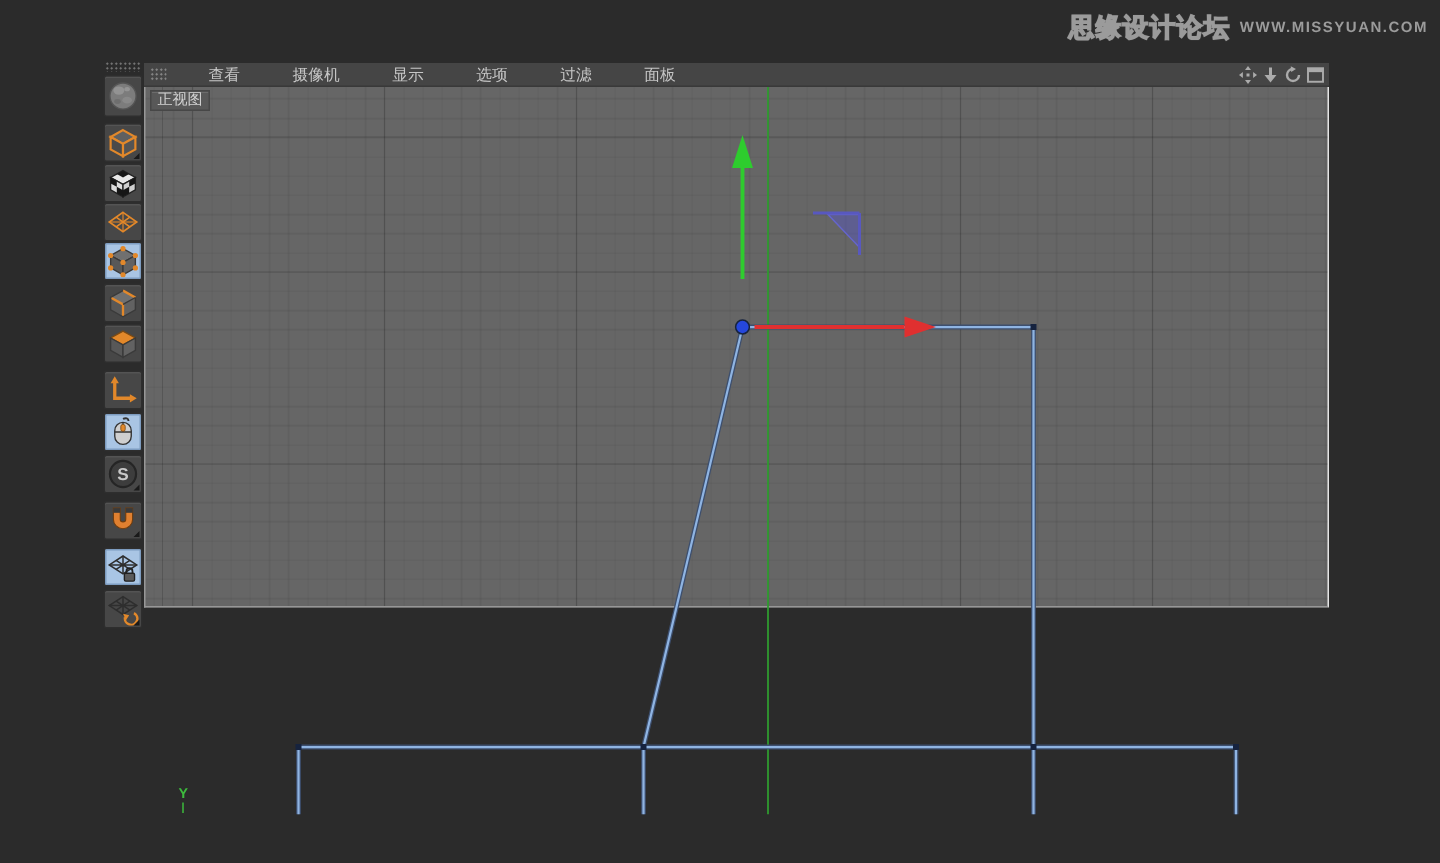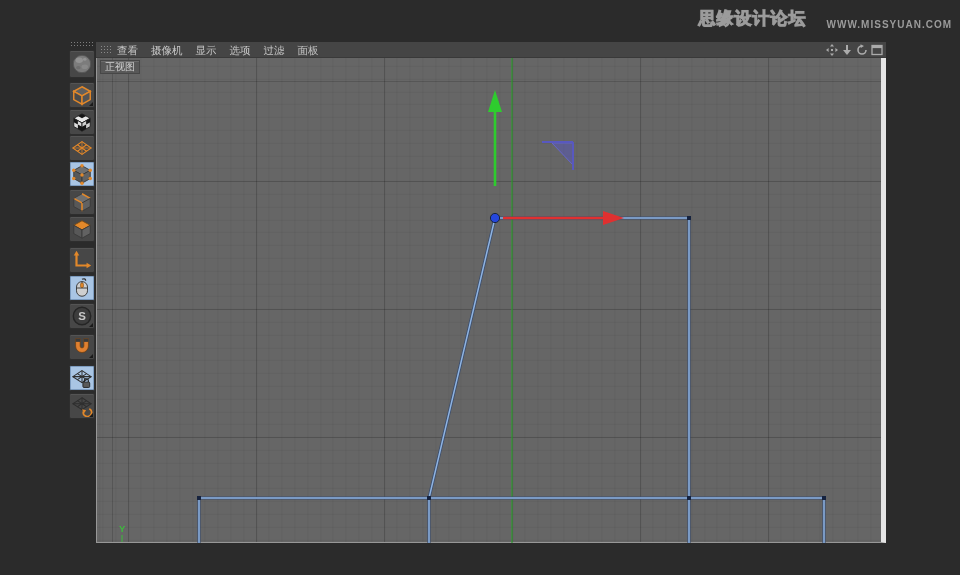--- a/index.html
+++ b/index.html
@@ -6,21 +6,21 @@
   html,body { width:960px; height:575px; overflow:hidden; }
   body {
     background:#2b2b2b;
     font-family:"Liberation Sans", sans-serif;
     position:relative;
   }
 
   
   .watermark {
     position:absolute; top:7px; right:8px;
-    display:flex; align-items:flex-end; gap:20px;
+    display:flex; align-items:center; gap:6px;
     user-select:none;
   }
   .wm-cn {
     font-size:17px; font-weight:bold; letter-spacing:1px;
     color:#2b2b2b;
     -webkit-text-stroke:1px #9b9b9b;
     text-shadow:0 0 1px #8a8a8a;
   }
   .wm-url {
     font-family:Liberation Sans, sans-serif;
@@ -45,42 +45,42 @@
   .tbtn svg { display:block; }
   .corner:after {
     content:""; position:absolute; right:1px; bottom:1px;
     border-left:4px solid transparent; border-bottom:4px solid #1a1a1a;
   }
 
   
   .menubar {
     position:absolute; left:96px; top:42px; width:790px; height:16px;
     background:#454545; border-bottom:1px solid #393939;
-    display:flex; align-items:center;
+    display:flex; align-items:center;gap:22px;
   }
   .menu-grip {
     width:11px; height:9px; margin:0 6px 0 4px;
     background-image:radial-gradient(#8a8a8a 30%, transparent 32%);
     background-size:3px 3px;
   }
   .menu-item {
     font-size:10.5px; color:#c6c6c6; margin-right:13px;
     line-height:16px; cursor:default; white-space:nowrap;
   }
   .view-controls {
     position:absolute; right:3px; top:1px; height:14px;
     display:flex; align-items:center; gap:3px;
   }
   .vc { width:12px; height:12px; display:flex; align-items:center; justify-content:center; }
 
   
   .viewport {
-    position:absolute; left:96px; top:58px; width:790px; height:485px;
+    position:absolute; left:96px; top:58px; width:790px; height:347px;
     background:#666666;
-    border-left:1px solid #979797; border-right:5px solid #e5e5e5;
+    border-left:1px solid #979797; border-right:1px solid #e5e5e5;
     border-bottom:1px solid #979797;
   }
   .grid {
     position:absolute; inset:0;
     background-image:
       repeating-linear-gradient(to right,  rgba(0,0,0,0.16) 0 1px, transparent 1px 128px),
       repeating-linear-gradient(to bottom, rgba(0,0,0,0.16) 0 1px, transparent 1px 128px),
       repeating-linear-gradient(to right,  rgba(0,0,0,0.055) 0 1px, transparent 1px 12.8px),
       repeating-linear-gradient(to bottom, rgba(0,0,0,0.055) 0 1px, transparent 1px 12.8px);
     background-position: 31px 0, 0 123px, 5.4px 0, 0 7.8px;

